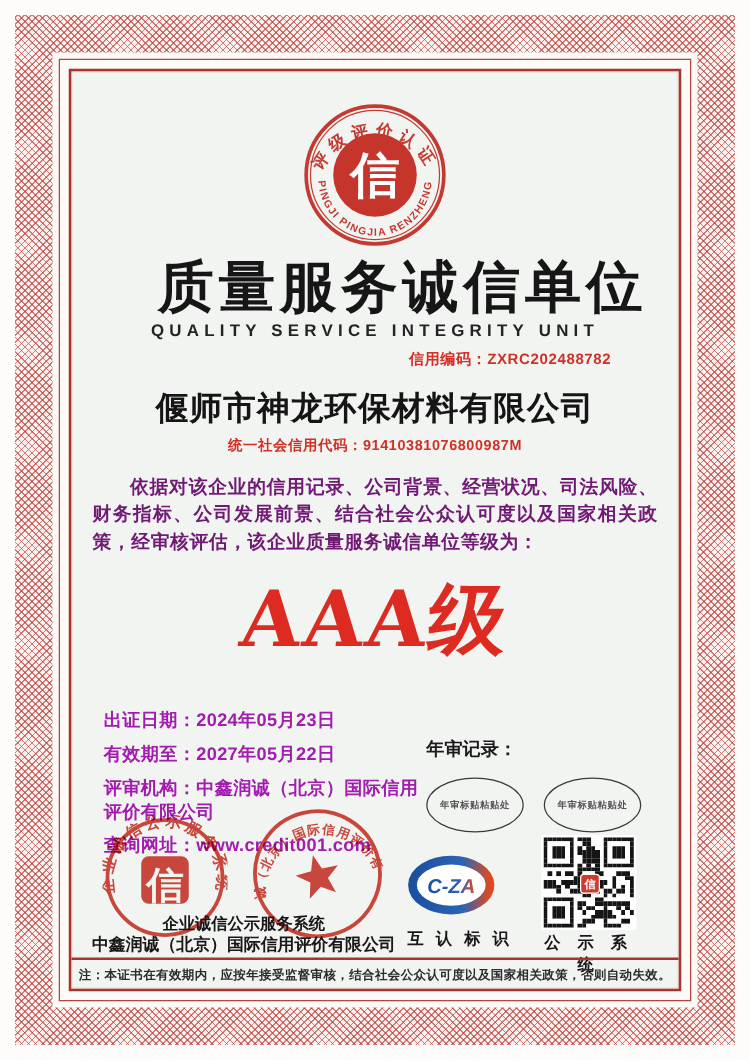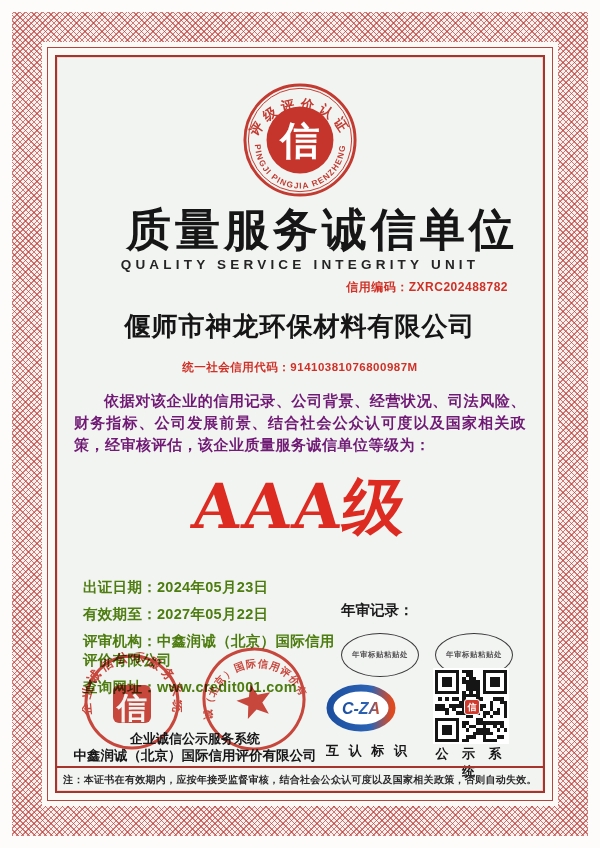--- a/index.html
+++ b/index.html
@@ -26,43 +26,43 @@
   .badge-wrap{display:flex;justify-content:center;margin-top:24px;}
   .title{
     margin-top:6px;text-align:center;font-size:45px;font-weight:900;
     letter-spacing:4px;color:#161616;line-height:1.1;padding-left:44px;
   }
   .subtitle{
     margin-top:2px;text-align:center;font-size:13.5px;font-weight:700;
     letter-spacing:4.2px;color:#242424;
   }
   .credit-line{
-    margin-top:7px;text-align:right;padding-right:35px;
+    margin-top:7px;text-align:right;padding-right:54px;
     font-size:12px;font-weight:700;color:#d03026;letter-spacing:.5px;
   }
   .company{
     margin-top:13px;text-align:center;font-size:26px;font-weight:900;
     color:#151515;letter-spacing:1px;
   }
   .uscc{
-    margin-top:16px;text-align:center;font-size:11.5px;font-weight:700;
+    margin-top:5px;text-align:center;font-size:11.5px;font-weight:700;
     color:#d03026;letter-spacing:.5px;
   }
   .paragraph{
     width:452px;margin:15px auto 0;font-size:15px;font-weight:700;color:#701a75;
     line-height:1.48;text-align:justify;text-indent:2em;letter-spacing:.5px;
   }
   .grade{
     margin-top:20px;text-align:center;font-size:62px;font-weight:900;
     color:#dd2b22;font-family:"DejaVu Serif","Liberation Serif",serif;
     transform:skewX(-6deg);letter-spacing:2px;line-height:1;
   }
   .details{display:flex;padding:0 0 0 26px;margin-top:40px;}
   .d-left{width:258px;}
-  .d-row{font-size:14.5px;font-weight:700;color:#4d7c0f;margin-bottom:8px;letter-spacing:.3px;}
+  .d-row{font-size:14.5px;font-weight:700;color:#a21caf;margin-bottom:8px;letter-spacing:.3px;}
   .d-right{flex:1;padding-top:23px;}
   .ar-label{font-size:14.5px;font-weight:700;color:#1b1b1b;}
   .stickers{display:flex;gap:16px;margin-top:13px;}
   .sticker{
     width:76px;height:42px;border:1.5px solid #3a3a3a;border-radius:50%;
     display:flex;align-items:center;justify-content:center;
     font-size:7.5px;color:#555;font-weight:700;letter-spacing:.5px;background:transparent;
   }
   
   .footer-zone{position:absolute;left:0;right:0;bottom:23px;height:122px;}

